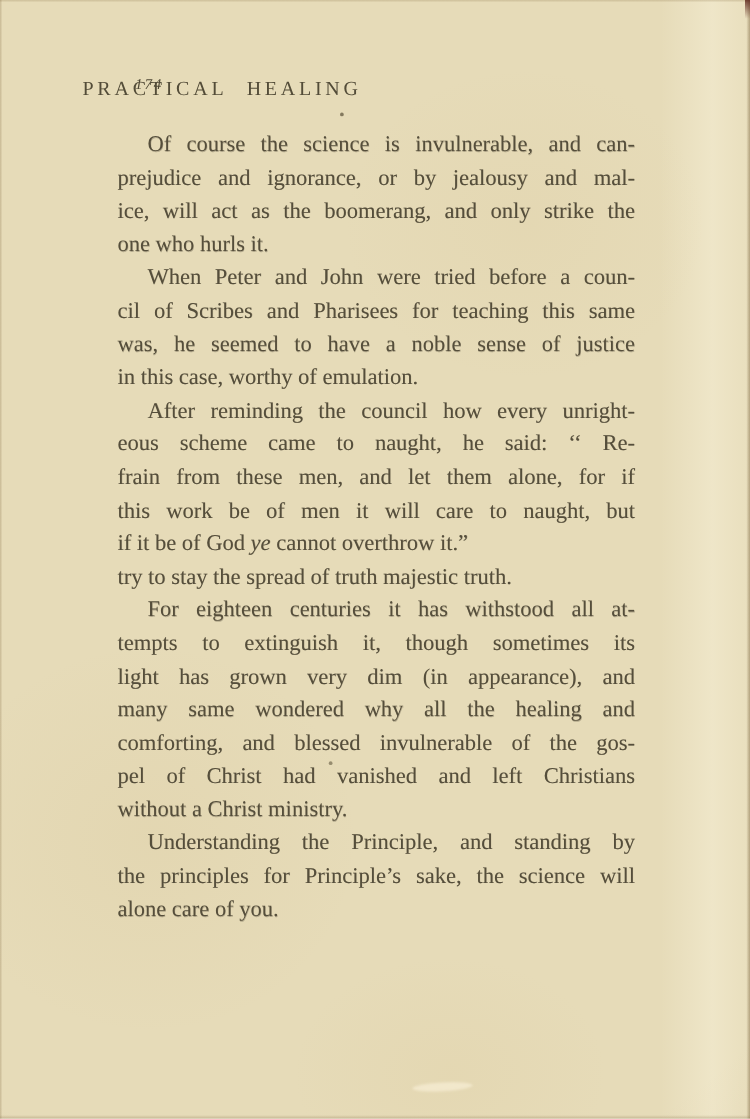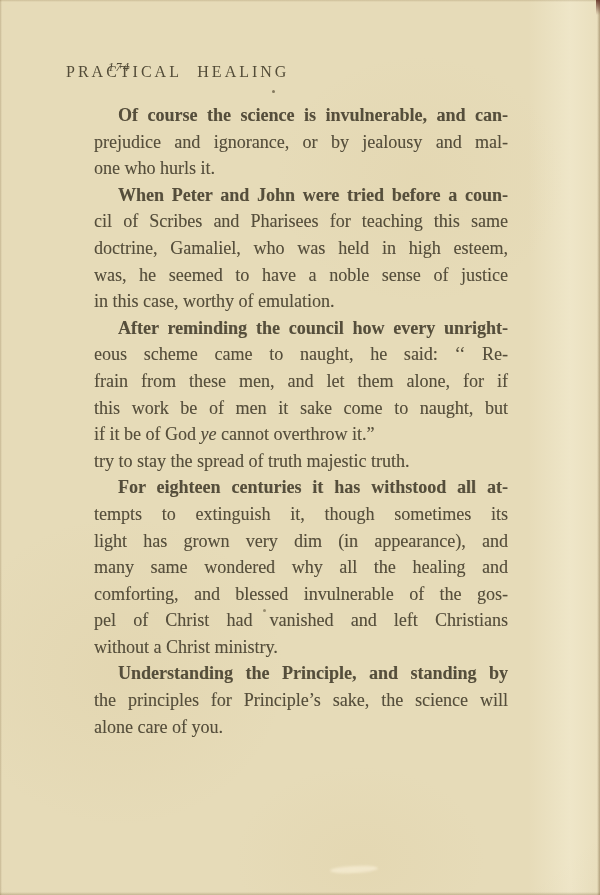--- a/index.html
+++ b/index.html
@@ -57,46 +57,46 @@
     font-size: 16px; letter-spacing: 3px; word-spacing: 9px; color: #534c38;
   }
 
   .body-text {
     position: absolute; left: 94px; top: 102px; width: 414px;
     font-size: 18px; line-height: 26.6px;
     text-shadow: 0.3px 0.3px 0.5px rgba(85,78,59,0.35);
   }
   .line { text-align: justify; text-align-last: justify; white-space: normal; }
   .line.last { text-align-last: left; }
-  .line.indent { text-indent: 24px; font-weight: bold; }
+  .line.indent { text-indent: 24px; }
   .line em { font-style: italic; }
 </style>
 </head>
 <body>
 
 <div class="page">
 
   <div class="header-row">
     <span class="pagenum">174</span>
     <div class="running-head">PRACTICAL HEALING</div>
   </div>
 
   <div class="body-text" id="text-body">
       <div class="line indent"><span>Of course the science is invulnerable, and can-</span></div>
       <div class="line"><span>prejudice and ignorance, or by jealousy and mal-</span></div>
+      <div class="line"><span>ice, will act as the boomerang, and only strike the</span></div>
       <div class="line last"><span>one who hurls it.</span></div>
       <div class="line indent"><span>When Peter and John were tried before a coun-</span></div>
       <div class="line"><span>cil of Scribes and Pharisees for teaching this same</span></div>
-      <div class="line"><span>doctrine, Gamaliel, who was held in high esteem,</span></div>
       <div class="line"><span>was, he seemed to have a noble sense of justice</span></div>
       <div class="line last"><span>in this case, worthy of emulation.</span></div>
       <div class="line indent"><span>After reminding the council how every unright-</span></div>
       <div class="line"><span>eous scheme came to naught, he said:  ‘‘ Re-</span></div>
       <div class="line"><span>frain from these men, and let them alone, for if</span></div>
-      <div class="line"><span>this work be of men it sake come to naught, but</span></div>
+      <div class="line"><span>this work be of men it will care to naught, but</span></div>
       <div class="line last"><span>if it be of God </span><em>ye</em><span> cannot overthrow it.”</span></div>
       <div class="line last"><span>try to stay the spread of truth majestic truth.</span></div>
       <div class="line indent"><span>For eighteen centuries it has withstood all at-</span></div>
       <div class="line"><span>tempts to extinguish it, though sometimes its</span></div>
       <div class="line"><span>light has grown very dim (in appearance), and</span></div>
       <div class="line"><span>many same wondered why all the healing and</span></div>
       <div class="line"><span>comforting, and blessed invulnerable of the gos-</span></div>
       <div class="line"><span>pel of Christ had vanished and left Christians</span></div>
       <div class="line last"><span>without a Christ ministry.</span></div>
       <div class="line indent"><span>Understanding the Principle, and standing by</span></div>

